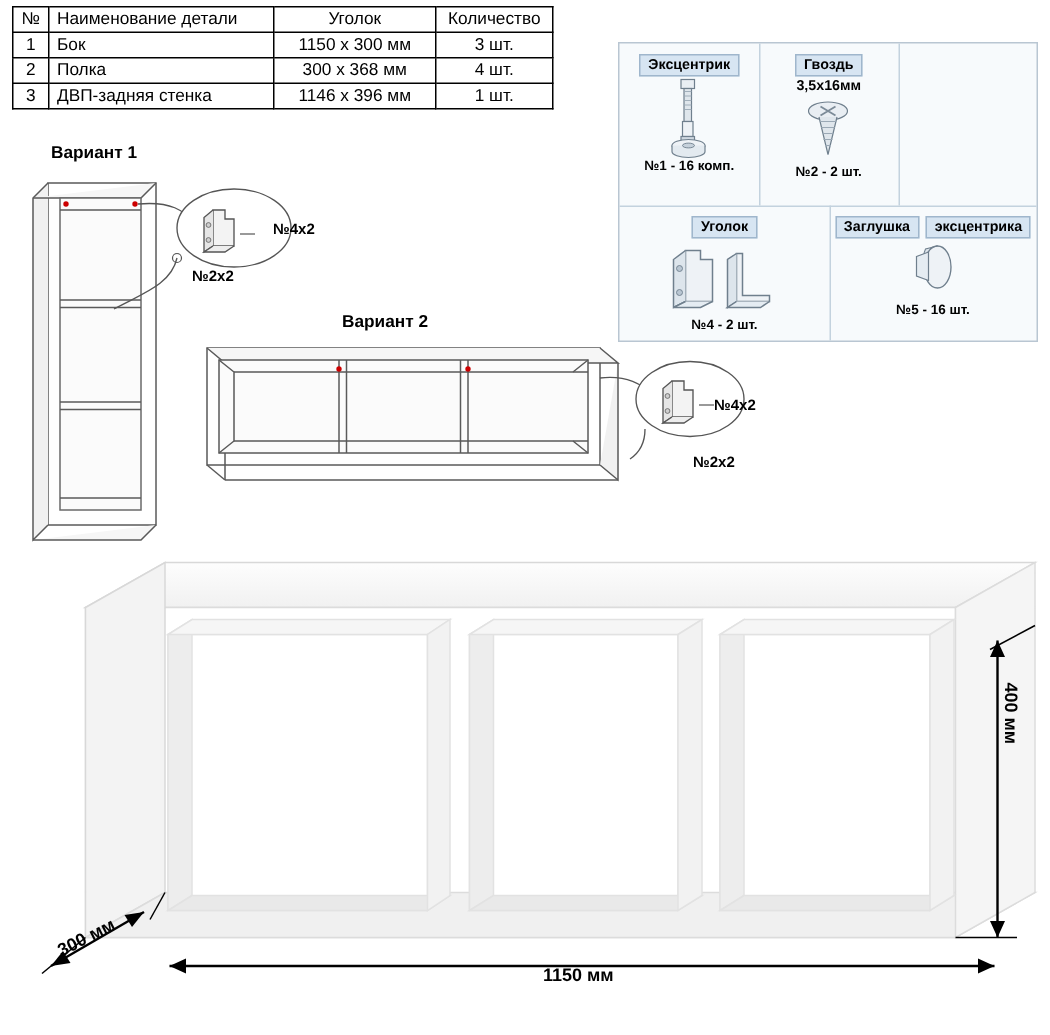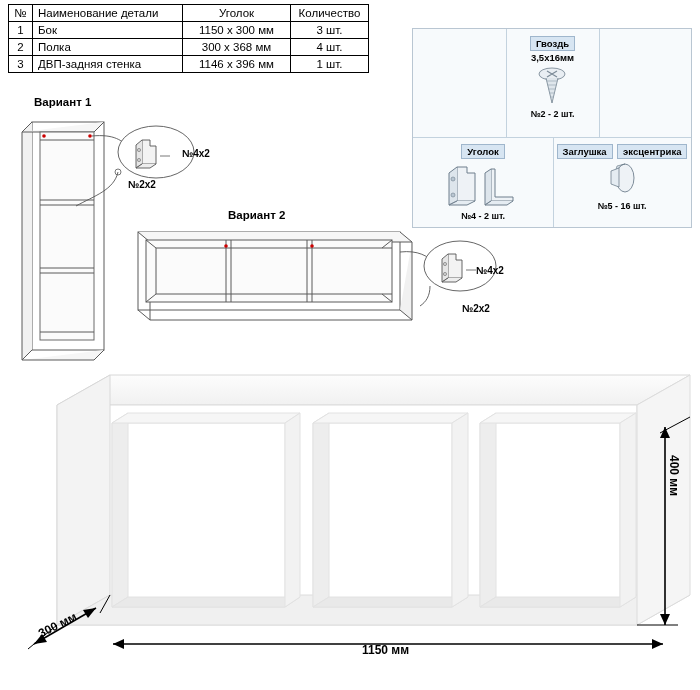--- a/index.html
+++ b/index.html
@@ -162,20 +162,38 @@
     </tbody>
   </table>
 
   <div class="hw-panel">
 
     <div class="vline" style="left:93px; top:0; height:108px;"></div>
     <div class="vline" style="left:186px; top:0; height:108px;"></div>
     <div class="hline" style="left:0; top:108px; width:278px;"></div>
     <div class="vline" style="left:140px; top:108px; height:90px;"></div>
 
+    <div class="hw-cell" style="left:0; top:4px; width:93px; height:104px;">
+      <div class="hw-title">Эксцентрик</div>
+      <div class="hw-art">
+        <svg width="93" height="56" viewBox="0 0 93 56">
+
+          <rect x="41" y="2" width="9" height="6" fill="#e9eef3" stroke="#6f7f8d" stroke-width="0.8"></rect>
+          <rect x="43" y="8" width="5" height="22" fill="#dfe6ec" stroke="#6f7f8d" stroke-width="0.8"></rect>
+          <path d="M43 10 h5 M43 13 h5 M43 16 h5 M43 19 h5 M43 22 h5" stroke="#9aa8b5" stroke-width="0.6"></path>
+          <rect x="42" y="30" width="7" height="10" fill="#eef2f6" stroke="#6f7f8d" stroke-width="0.8"></rect>
+          <rect x="41" y="40" width="9" height="3" fill="#cfd8e0" stroke="#6f7f8d" stroke-width="0.8"></rect>
+
+          <ellipse cx="46" cy="46" rx="11" ry="4" fill="#eef2f6" stroke="#6f7f8d" stroke-width="0.8"></ellipse>
+          <path d="M35 46 v4 a11 4 0 0 0 22 0 v-4" fill="#e3eaf0" stroke="#6f7f8d" stroke-width="0.8"></path>
+          <ellipse cx="46" cy="46" rx="4" ry="1.6" fill="#c6d1db" stroke="#6f7f8d" stroke-width="0.6"></ellipse>
+        </svg>
+      </div>
+      <div class="hw-qty">№1 - 16 комп.</div>
+    </div>
 
     <div class="hw-cell" style="left:93px; top:4px; width:93px; height:104px;">
       <div class="hw-title">Гвоздь</div>
       <div style="font-size:9.5px;font-weight:bold;margin-top:1px;">3,5х16мм</div>
       <div class="hw-art" style="height:44px">
         <svg width="93" height="44" viewBox="0 0 93 44">
           <ellipse cx="46" cy="11" rx="13" ry="6" fill="#e9eef3" stroke="#6f7f8d" stroke-width="0.8"></ellipse>
           <path d="M41 8 l10 6 M41 14 l10 -6" stroke="#7c8b98" stroke-width="1.2"></path>
           <path d="M40 15 L46 40 L52 15" fill="#dfe6ec" stroke="#6f7f8d" stroke-width="0.8"></path>
           <path d="M40.5 18 h11 M41.5 22 h9 M42 26 h8 M43 30 h6 M44 34 h4" stroke="#9aa8b5" stroke-width="0.7"></path>

